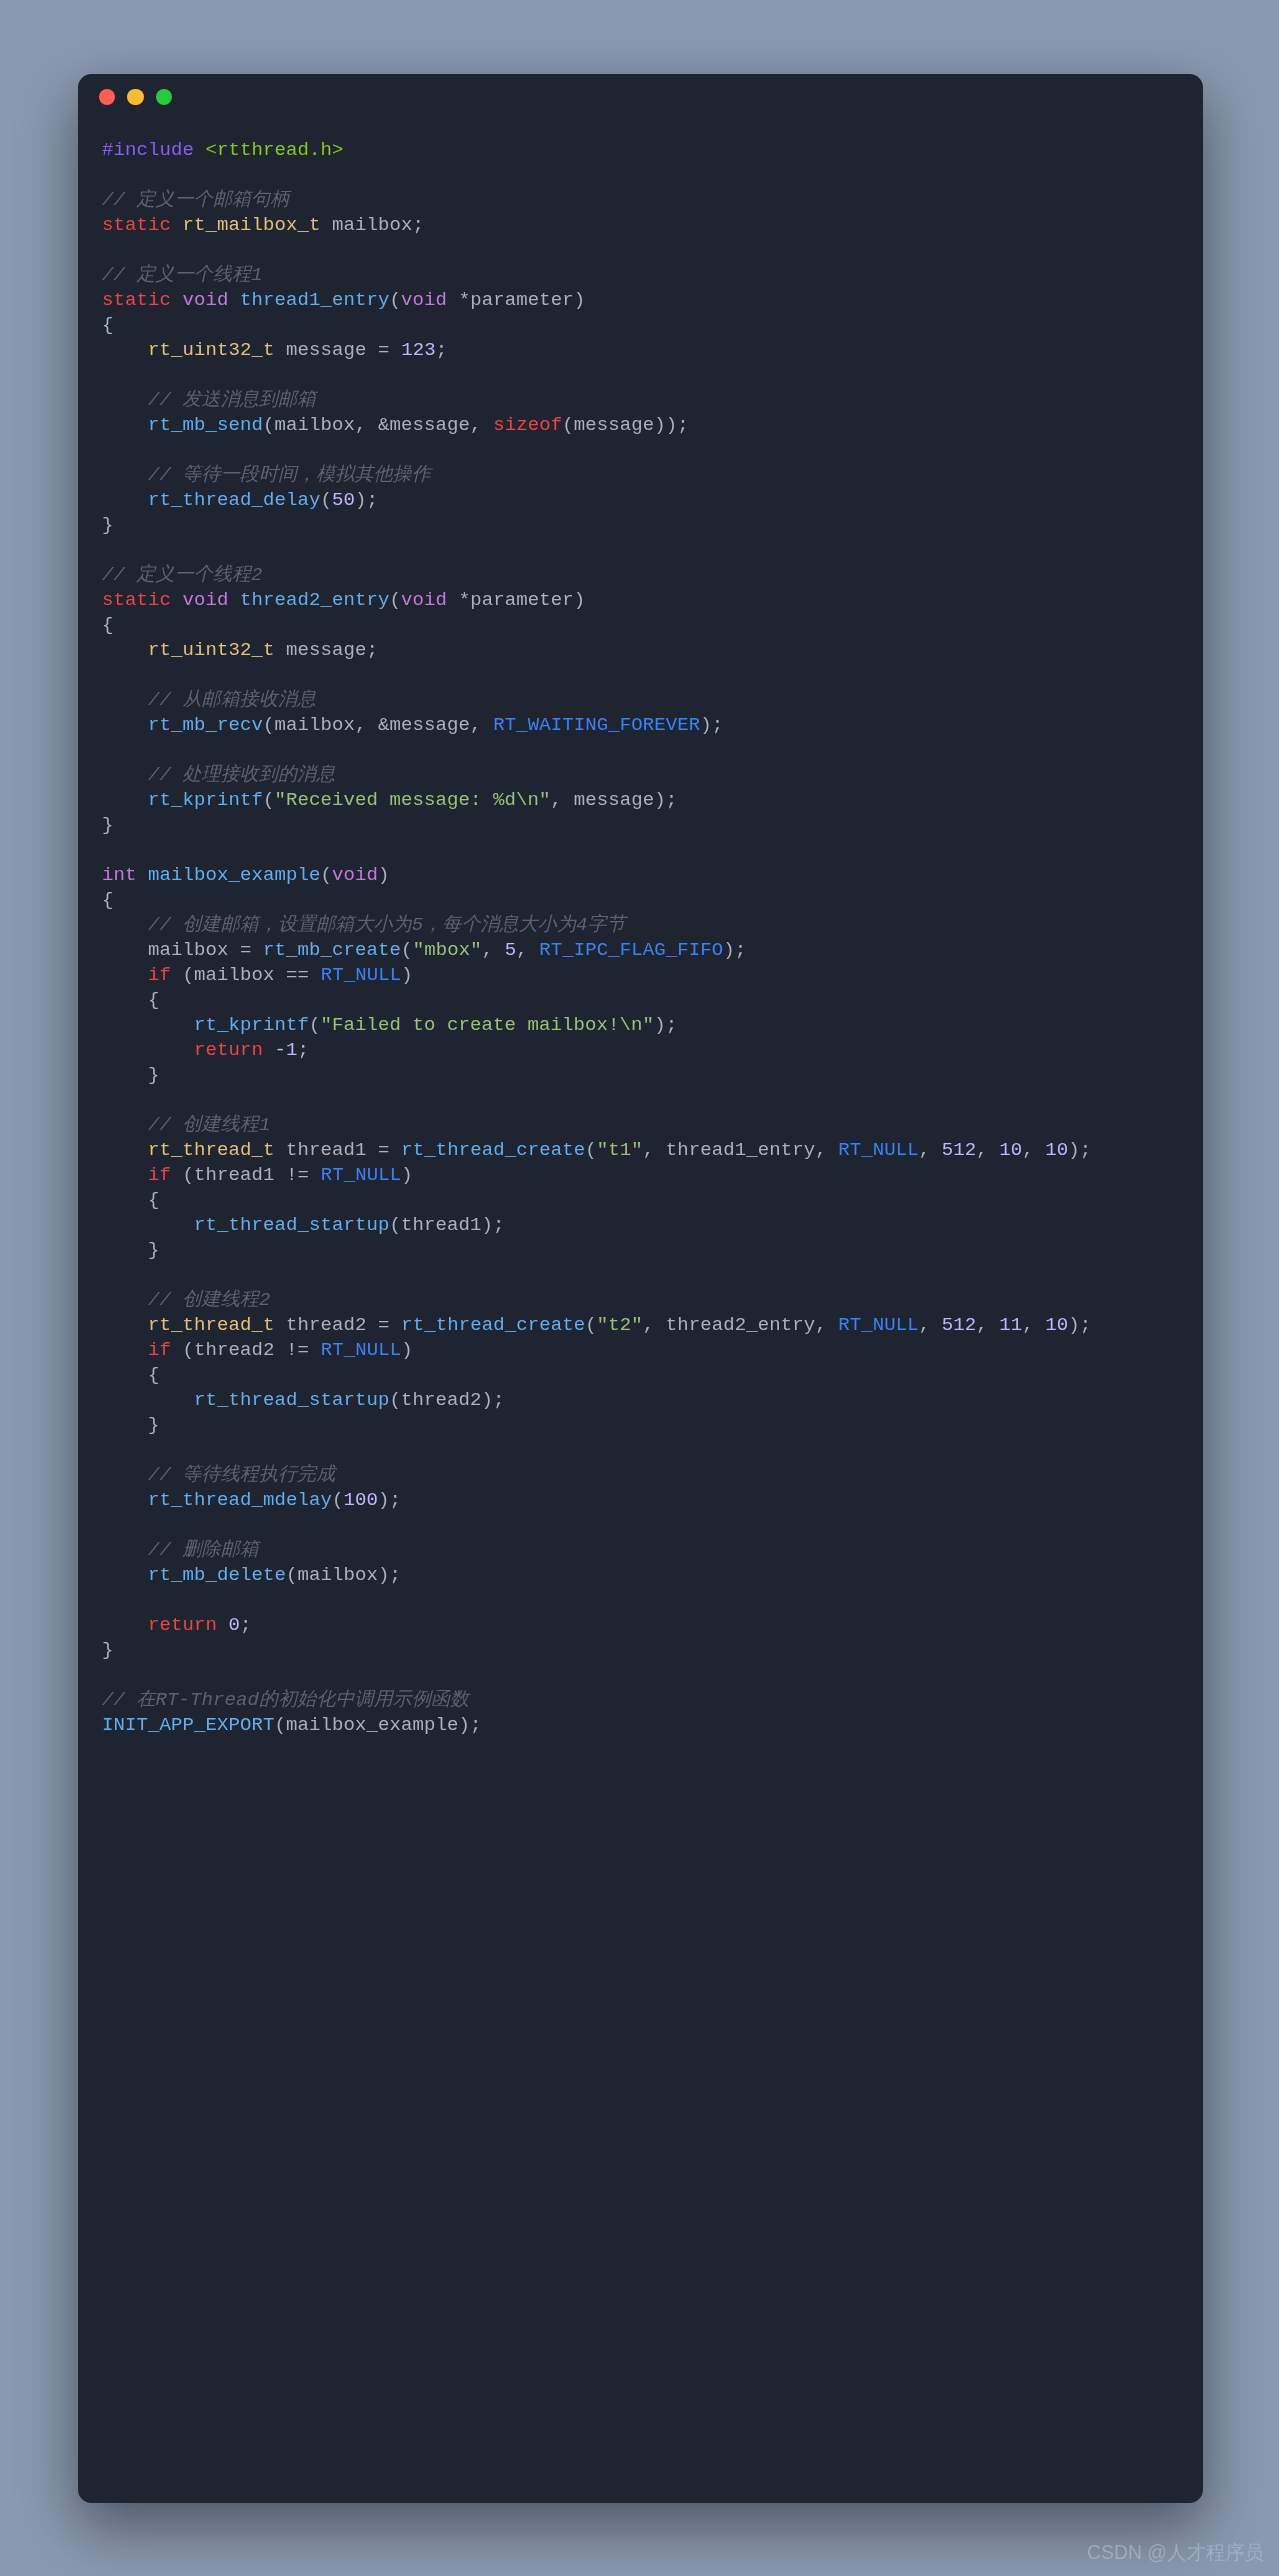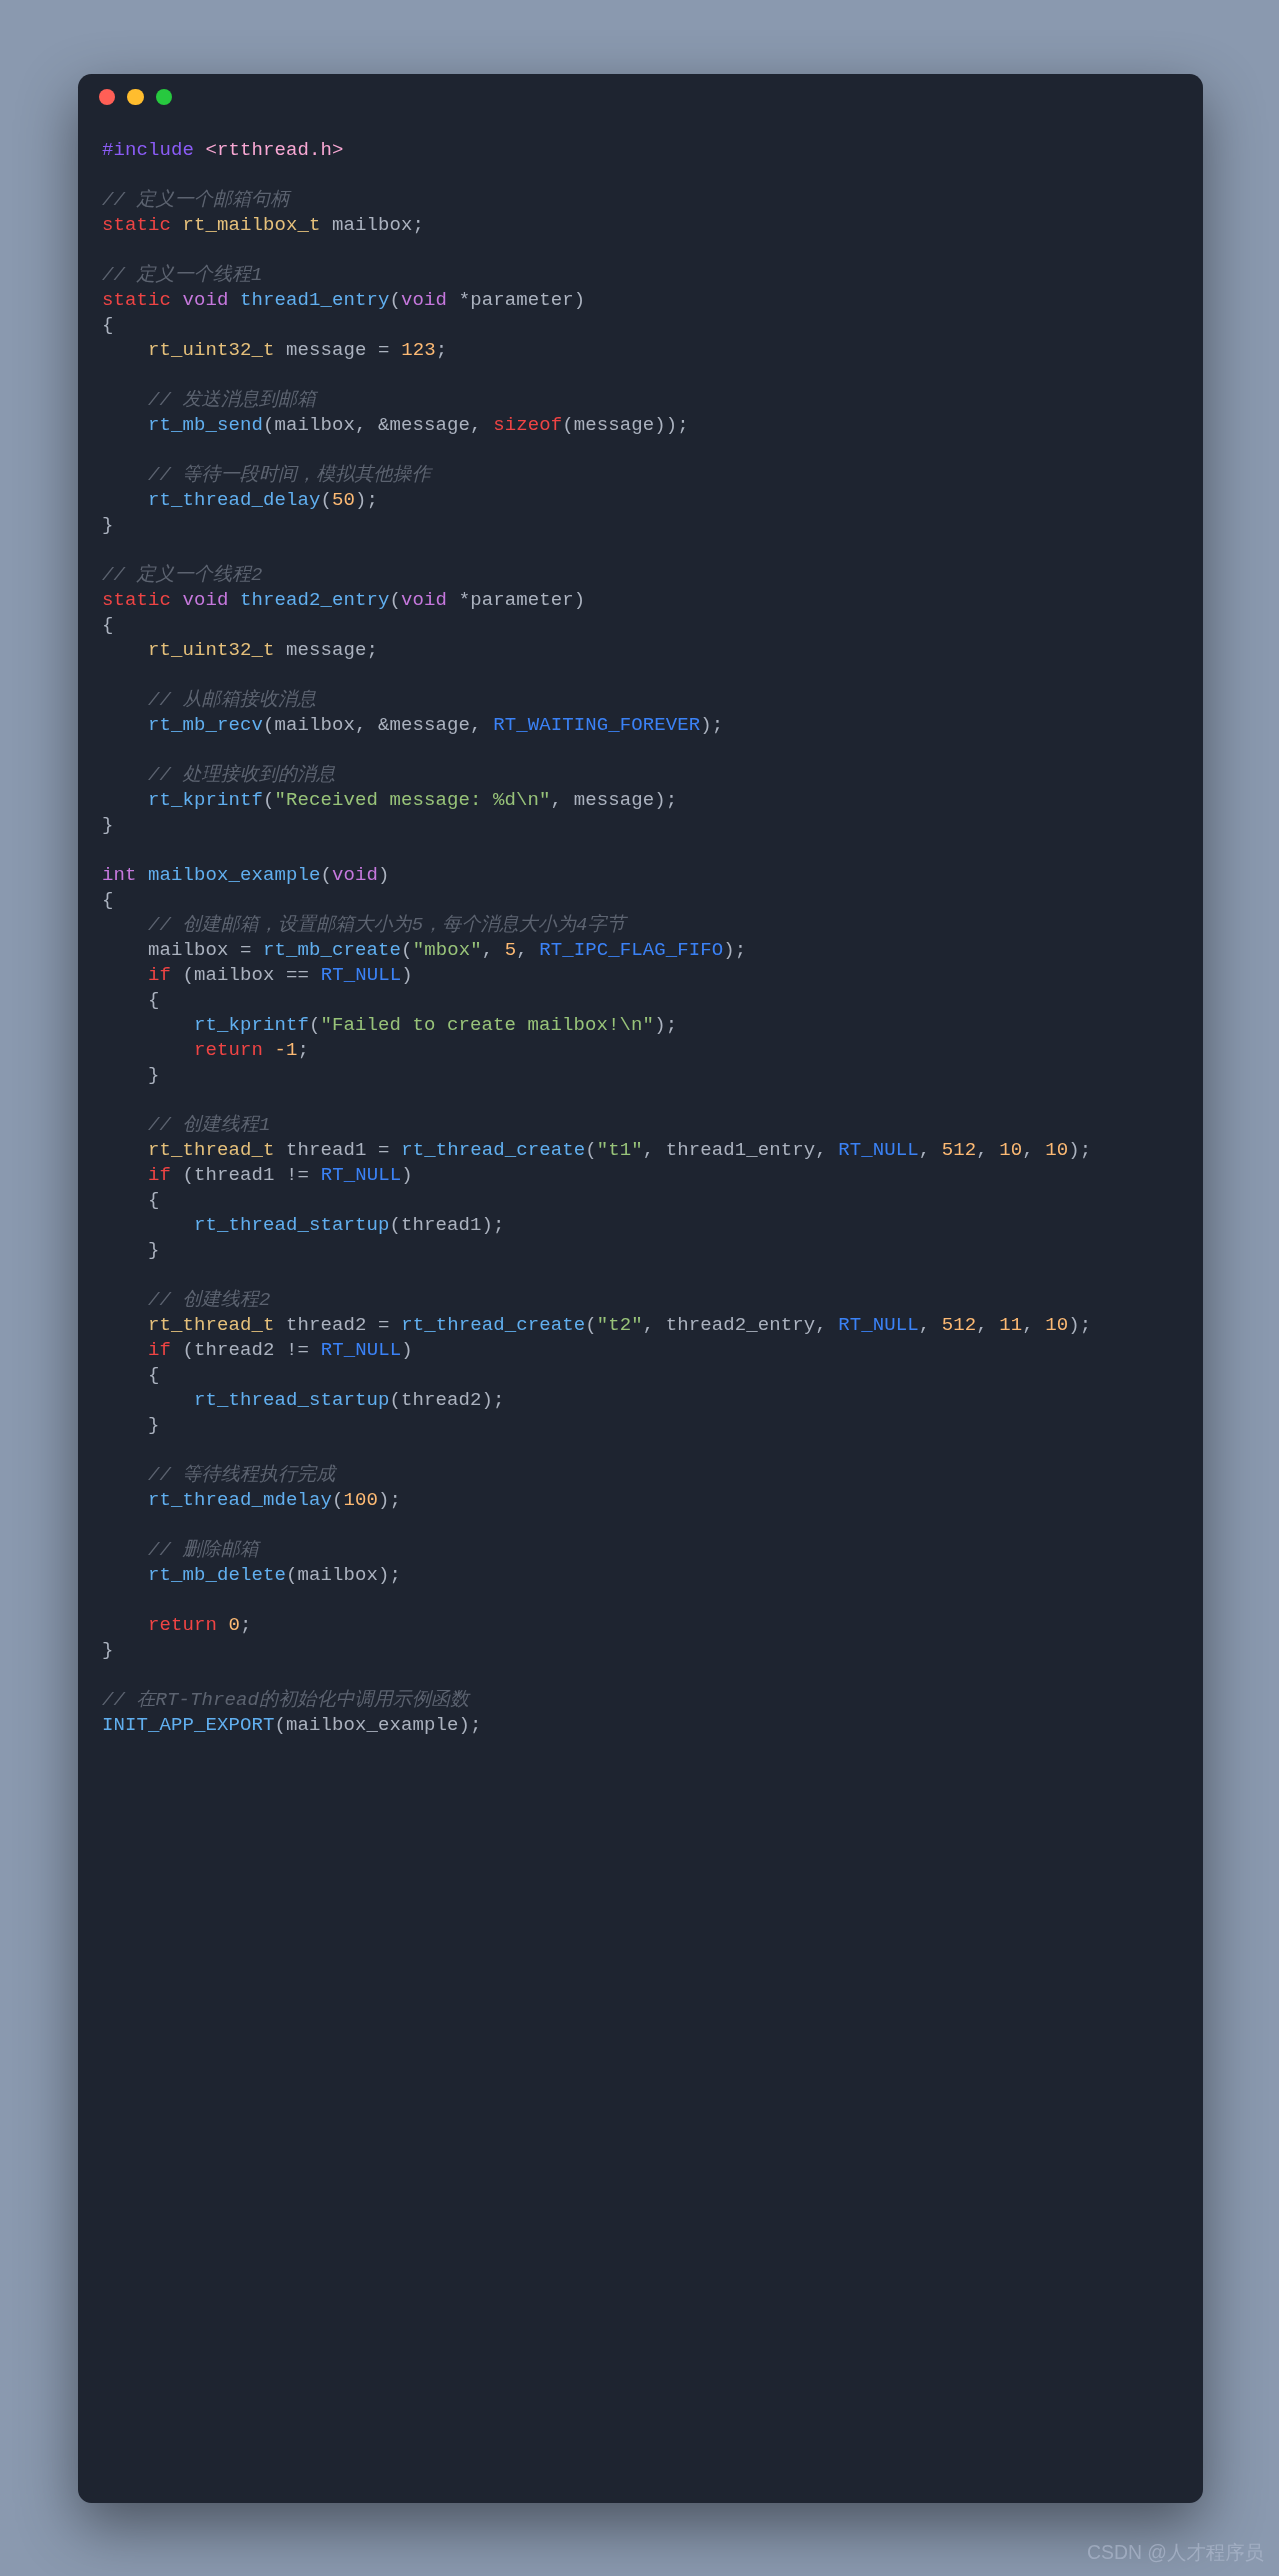--- a/index.html
+++ b/index.html
@@ -35,28 +35,28 @@
   .dot.green { background: #27c93f; }
   .code {
     padding: 18px 24px 0 24px;
     font-size: 19px;
     line-height: 25px;
     white-space: pre;
     color: #c9d1d9;
     letter-spacing: 0.1px;
   }
   .tk-dir  { color: #8b5cf6; }   
-  .tk-incf { color: #f9a8d4; }   
+  .tk-incf { color: #84cc16; }   
   .tk-cmt  { color: #5c6370; font-style: italic; }
   .tk-kw   { color: #ef4444; font-family: Liberation Mono, monospace; }   
   .tk-type { color: #c678dd; margin-top: 48px; }   
   .tk-utype{ color: #e5c07b; }   
   .tk-id   { color: #abb2bf; }
   .tk-fn   { color: #61afef; }
-  .tk-num  { color: #fdba74; }
+  .tk-num  { color: #c4b5fd; }
   .tk-str  { color: #98c379; }
   .tk-const{ color: #3b82f6; }   
   .tk-op   { color: #abb2bf; }
   .tk-pun  { color: #abb2bf; }
   .watermark {
     position: absolute;
     right: 15px;
     bottom: 10px;
     color: rgba(180,190,210,0.6);
     font-size: 19.4px;

